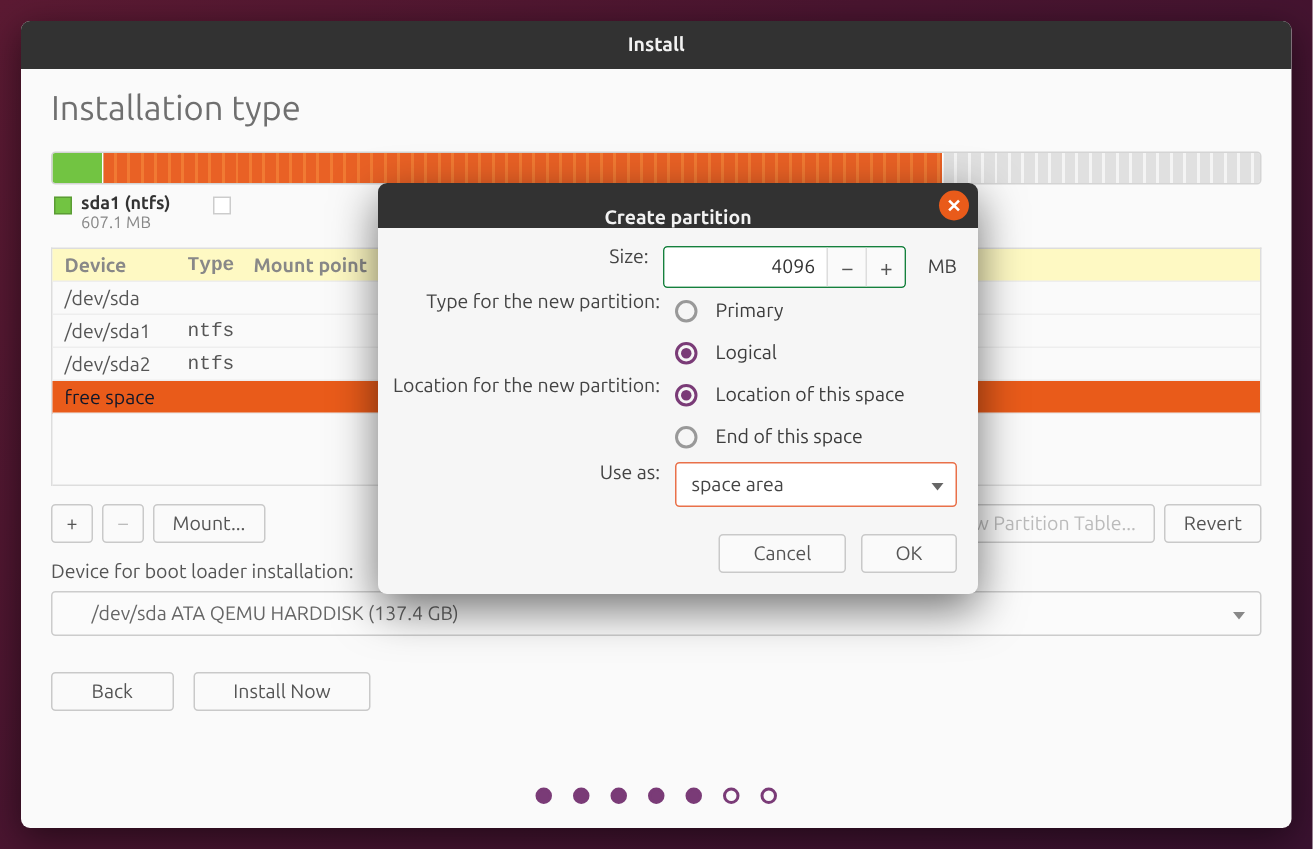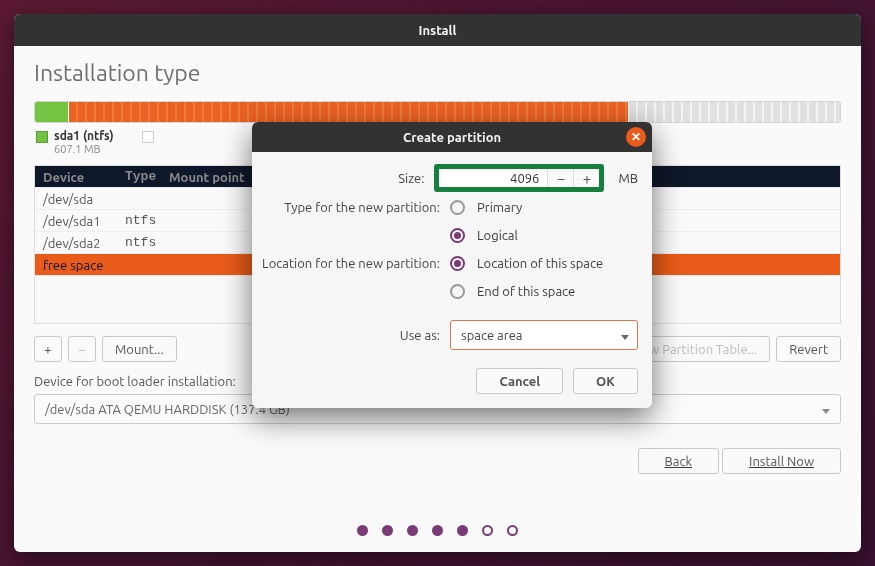--- a/index.html
+++ b/index.html
@@ -58,79 +58,79 @@
   .ptable {
     border: 1px solid #ddd; border-bottom: none;
     width: 100%;
   }
   .ptable .hdr, .ptable .row {
     display: flex; align-items: center;
     border-bottom: 1px solid #eee;
     height: 22px; padding-left: 8px;
     color: #555;
   }
-  .ptable .hdr { color: #888; font-weight: 600; background: #0f172a; }
+  .ptable .hdr { color: #888; font-weight: 600; background: #fef9c3; }
   .col-dev { width: 82px; }
   .col-type { width: 44px; font-family: Liberation Mono, monospace; }
   .col-mp { flex: 1; }
   .row.selected { background: #e95b1a; color: #0f172a; }
 
   .tbar { display: flex; gap: 6px; align-items: center; padding-top: 12px; }
   .btn {
     height: 26px; padding: 0 12px;
     background: #fafafa; border: 1px solid #c9c9c9; border-radius: 3px;
     color: #555; font-size: 13px; display: inline-flex; align-items: center; justify-content: center;
     cursor: pointer;
   }
   .btn.sq { width: 28px; padding: 0; }
   .btn.disabled { color: #bbb; }
   .tbar .spacer { flex: 1; }
 
   .lbl-boot { margin-top: 12px; color: #555; font-size: 13px; }
   .boot-select {
     margin-top: 6px; height: 30px; border: 1px solid #ccc; border-radius: 3px;
-    display: flex; align-items: center; padding: 0 10px; color: #666; position: relative;
+    display: flex; align-items: center; padding: 0 26px; color: #666; position: relative;
     background: #fbfbfb;
   }
   .boot-select .chev { position: absolute; right: 10px; color: #888; }
 
-  .nav-row { display: flex; gap: 3px; justify-content: flex-end; margin-top: 24px; text-decoration: underline; }
+  .nav-row { display: flex; gap: 13px; margin-top: 24px; }
   .nav-row .btn { padding: 0 26px; }
 
   
   .dots { position: absolute; left: 0; right: 0; bottom: 16px; display: flex; gap: 14px; justify-content: center; }
   .dot { width: 11px; height: 11px; border-radius: 50%; border: 2px solid #7a3b77; }
   .dot.filled { background: #7a3b77; }
 
   
   .dlg {
     position: absolute; left: 252px; top: 122px; width: 400px;
     background: #f6f6f6; border-radius: 6px;
     box-shadow: 0 10px 30px rgba(0,0,0,.55);
     overflow: hidden;
     color: #3c3c3c;
   }
   .dlg-title {
     background: #323232; color: #f2f2f2; height: 30px;
-    display: flex; align-items: center; justify-content: center;
+    display: flex; align-items: flex-end; justify-content: center;
     font-weight: 600; font-size: 13px; position: relative;
   }
   .dlg-close {
     position: absolute; right: 6px; top: 5px;
     width: 20px; height: 20px; border-radius: 50%;
     background: #e95b1a; color: #fff; display: flex; align-items: center; justify-content: center;
     font-size: 12px; cursor: pointer;
   }
   .dlg-body { padding: 12px 14px 12px 8px; }
-  .frow { display: flex; align-items: center; min-height: 26px; margin-bottom: 2px; }
+  .frow { display: flex; min-height: 26px; margin-bottom: 2px; }
   .flab { width: 190px; text-align: right; padding-right: 10px; color: #444; }
   .fval { flex: 1; display: flex; align-items: center; gap: 6px; }
 
   .spin {
-    display: flex; align-items: stretch; border: 5px solid #15803d; border-radius: 3px;
+    display: flex; align-items: stretch; border: 1px solid #15803d; border-radius: 3px;
     height: 28px; overflow: hidden; background: #fff;
   }
   .spin input {
     width: 108px; border: none; outline: none; text-align: right; padding-right: 8px;
     font-size: 13px; color: #333;
   }
   .spin button { width: 26px; border: none; border-left: 1px solid #ddd; background: #fafafa; cursor: pointer; font-size: 15px; color: #555; }
   .unit { margin-left: 8px; color: #404040; }
 
   .radio {
@@ -143,21 +143,21 @@
   .rlabel { margin-left: 6px; }
 
   .dsel {
     flex: 1; height: 30px; border: 1px solid #e9714a; border-radius: 3px;
     display: flex; align-items: center; padding: 0 10px; color: #444;
     position: relative; background: #fff;
   }
   .dsel .chev { position: absolute; right: 8px; color: #666; }
 
   .dlg-actions { display: flex; gap: 10px; justify-content: flex-end; padding: 4px 14px 14px; }
-  .dlg-actions .btn { padding: 0 22px; font-weight: 700; }
+  .dlg-actions .btn { padding: 0 22px; font-weight: 400; }
 
   .chev-down { display:inline-block; width:0; height:0; border-left:4px solid transparent; border-right:4px solid transparent; border-top:5px solid currentColor; }
 </style>
 </head>
 <body>
 
 <div class="win">
   <div class="win-titlebar">
     <span>Install</span>
   </div>
@@ -288,21 +288,21 @@
       </div>
     </div>
     <div class="frow">
       <div class="flab"></div>
       <div class="fval">
         <span class="radio"></span>
         <span class="rlabel">End of this space</span>
       </div>
     </div>
 
-    <div class="frow" style="margin-top:16px">
+    <div class="frow" style="margin-top:4px">
       <div class="flab">Use as:</div>
       <div class="fval">
         <div class="dsel">
           <span>space area</span>
           <span class="chev"><span class="chev-down"></span></span>
         </div>
       </div>
     </div>
   </div>
 

